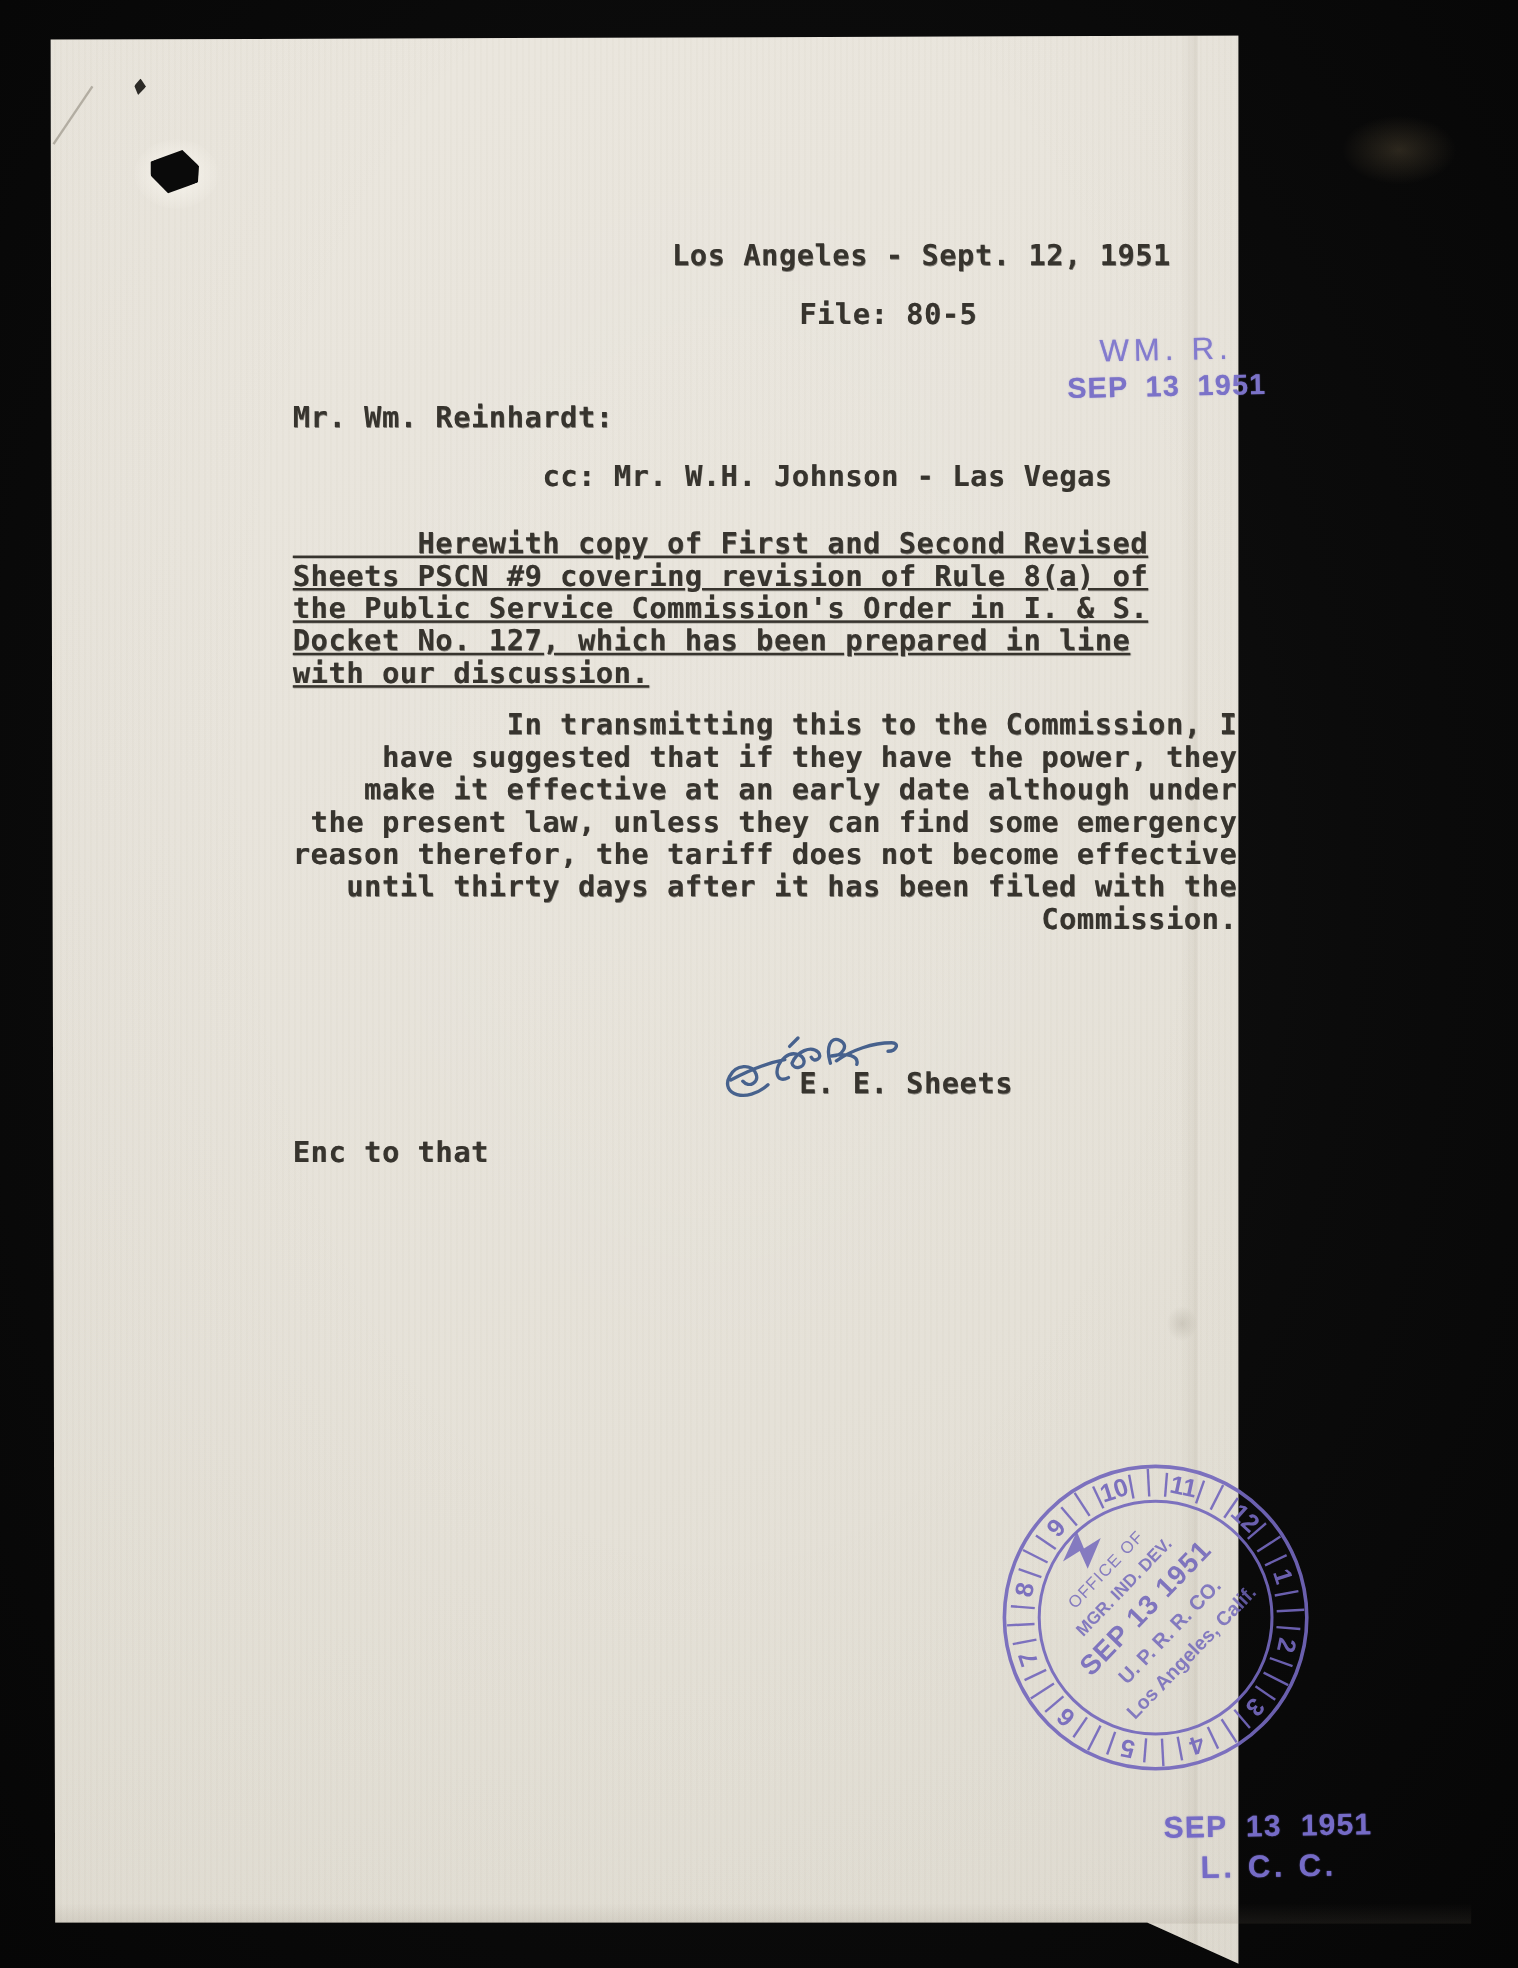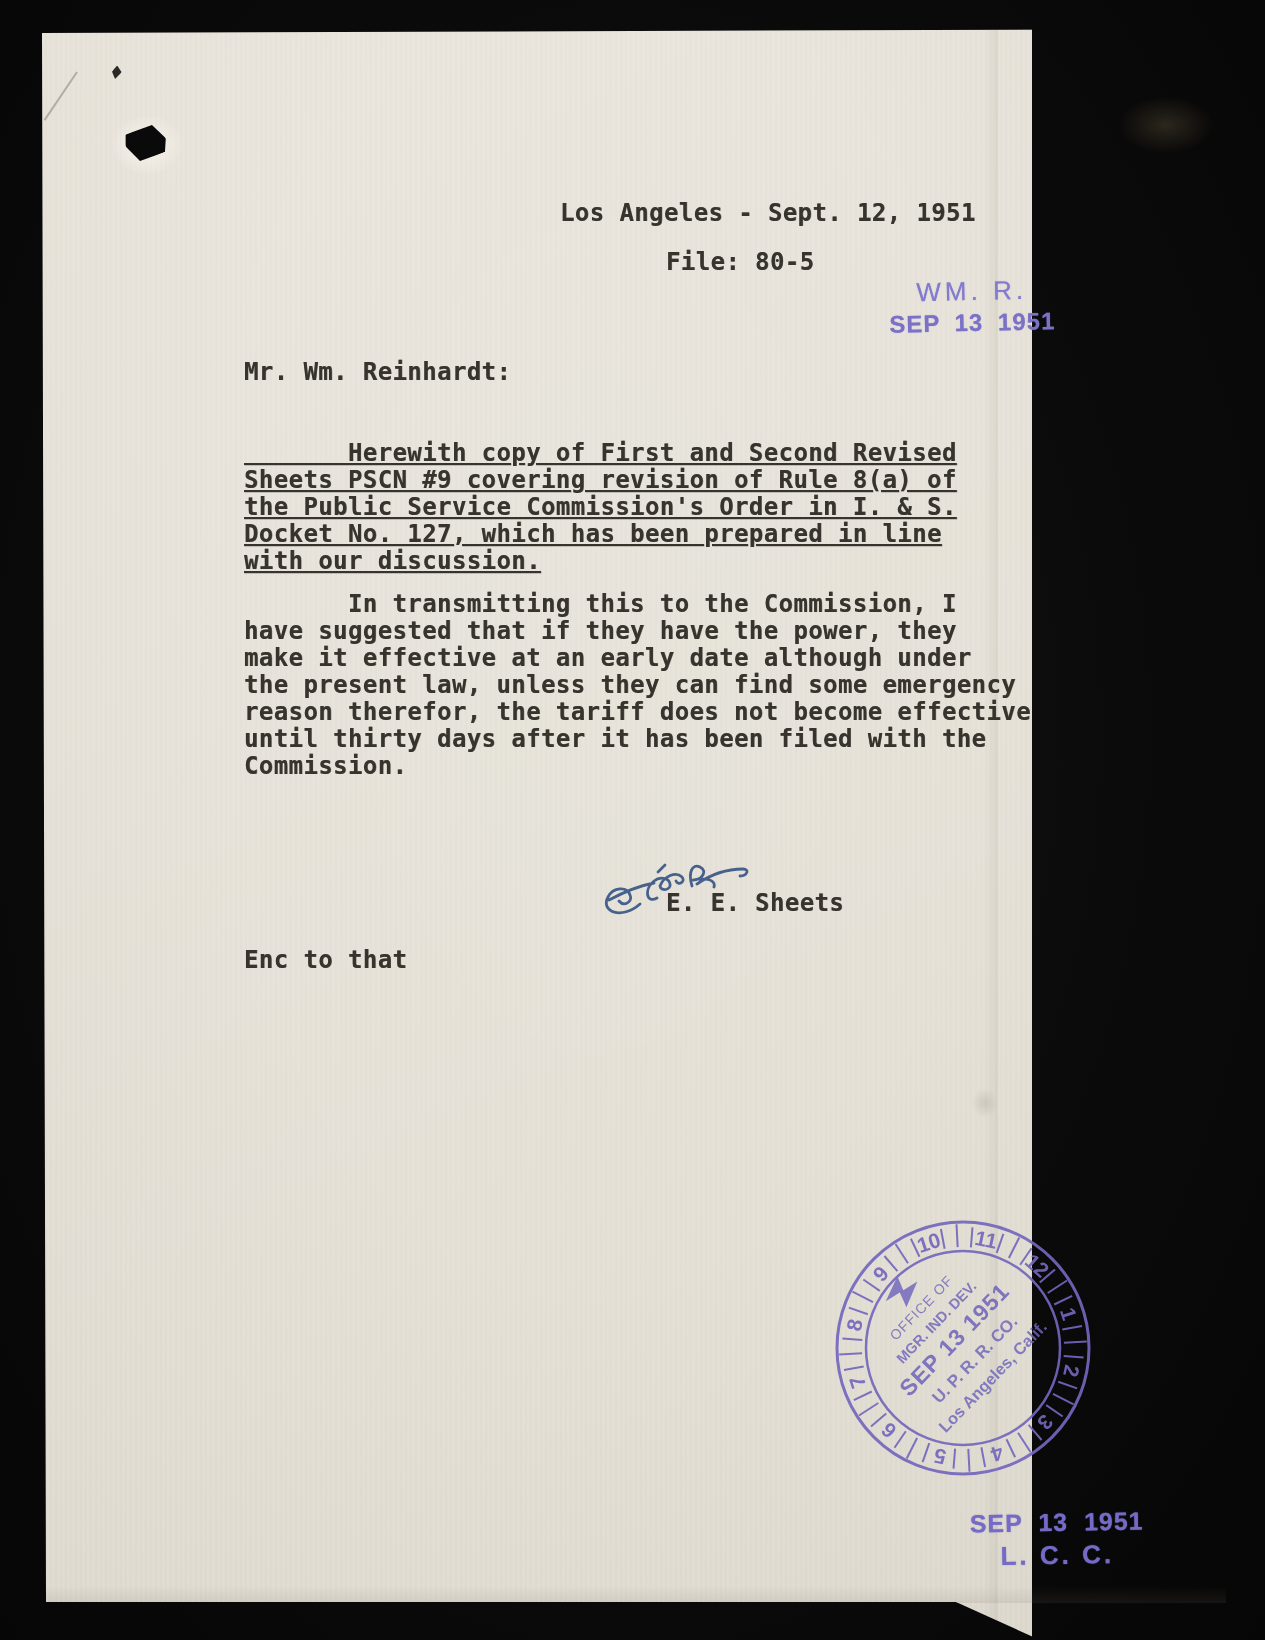--- a/index.html
+++ b/index.html
@@ -61,24 +61,24 @@
   }
   
   .typew{
     position:absolute;white-space:pre;
     font-family:"DejaVu Sans Mono", monospace;font-weight:bold;
     font-size:24px;line-height:27px;letter-spacing:0.4px;
     color:#37342e;text-shadow:0.4px 0.4px 0.5px rgba(48,45,40,0.55);
   }
   .pos-dateline{left:560px;top:200px;}
   .pos-file{left:666px;top:249px;}
-  .pos-recipient{left:244px;top:335px;margin-top:24px;}
+  .pos-recipient{left:244px;top:335px;}
   .pos-cc{left:452px;top:384px;}
   .pos-para1{left:244px;top:440px;text-decoration:underline;}
-  .pos-para2{left:244px;top:591px;}
+  .pos-para2{left:244px;top:591px;text-align:right;}
   .pos-typedsig{left:666px;top:890px;}
   .pos-enc{left:244px;top:947px;}
   
   .stamp{position:absolute;font-family:"Liberation Sans", sans-serif;}
   .stamp-wm{
     left:842px;top:276px;width:260px;text-align:center;color:#837bce;
     transform:rotate(-1.2deg);
   }
   .stamp-wm .l1{font-size:26px;letter-spacing:4px;text-shadow:0 0 1px rgba(131,123,206,0.8);}
   .stamp-wm .l2{font-size:24px;font-weight:bold;word-spacing:7px;letter-spacing:1px;margin-top:2px;
@@ -113,20 +113,21 @@
   <div class="punch-flap"></div>
   <div class="punch-hole"></div>
   <div class="tear-speck"></div>
   <div class="tear-crease"></div>
   <div class="stain-top-right"></div>
   <div class="smudge-mid"></div>
 
   <div class="typew pos-dateline">Los Angeles - Sept. 12, 1951</div>
   <div class="typew pos-file">File: 80-5</div>
   <div class="typew pos-recipient">Mr. Wm. Reinhardt:</div>
+  <div class="typew pos-cc">cc: Mr. W.H. Johnson - Las Vegas</div>
   <div class="typew pos-para1">       Herewith copy of First and Second Revised
 Sheets PSCN #9 covering revision of Rule 8(a) of
 the Public Service Commission's Order in I. &amp; S.
 Docket No. 127, which has been prepared in line
 with our discussion.</div>
   <div class="typew pos-para2">       In transmitting this to the Commission, I
 have suggested that if they have the power, they
 make it effective at an early date although under
 the present law, unless they can find some emergency
 reason therefor, the tariff does not become effective

